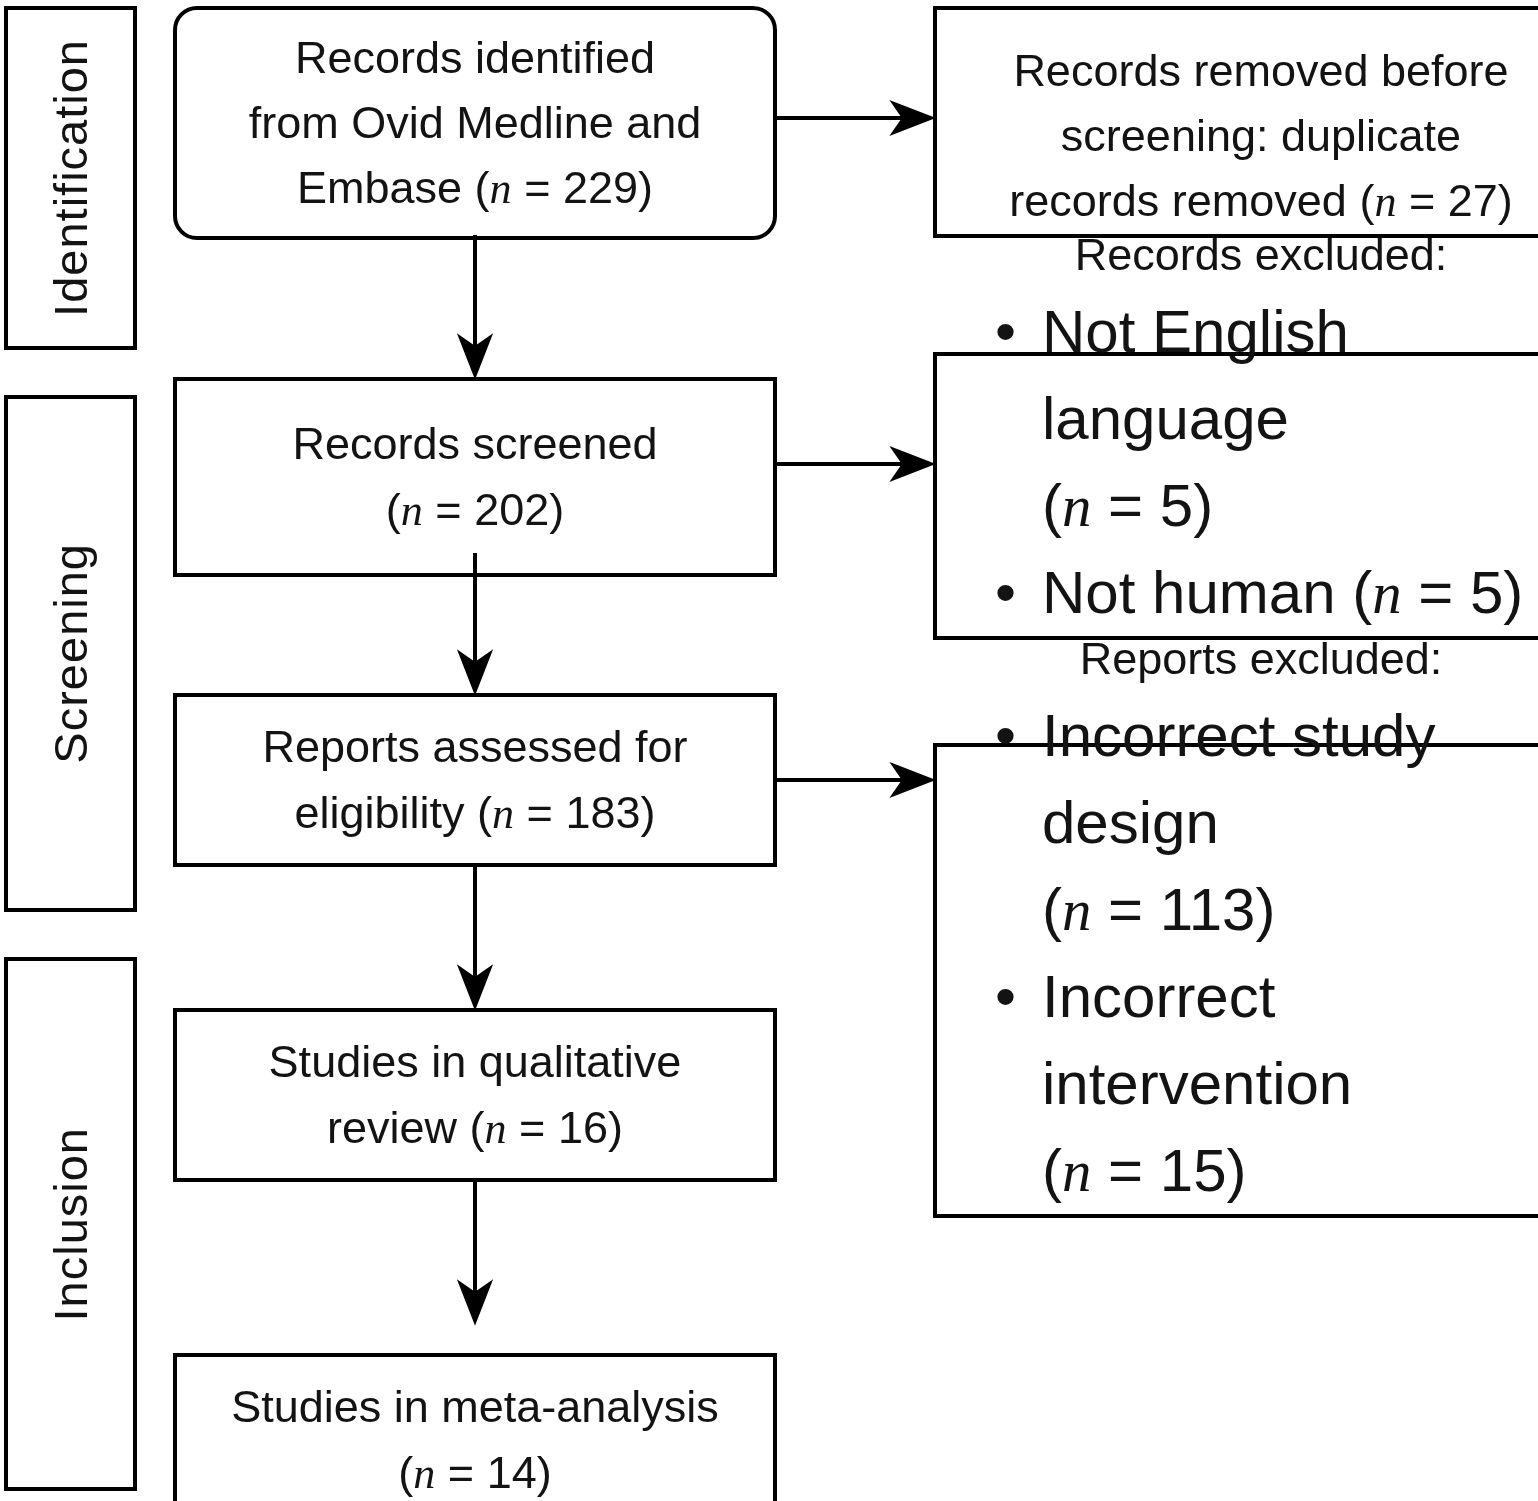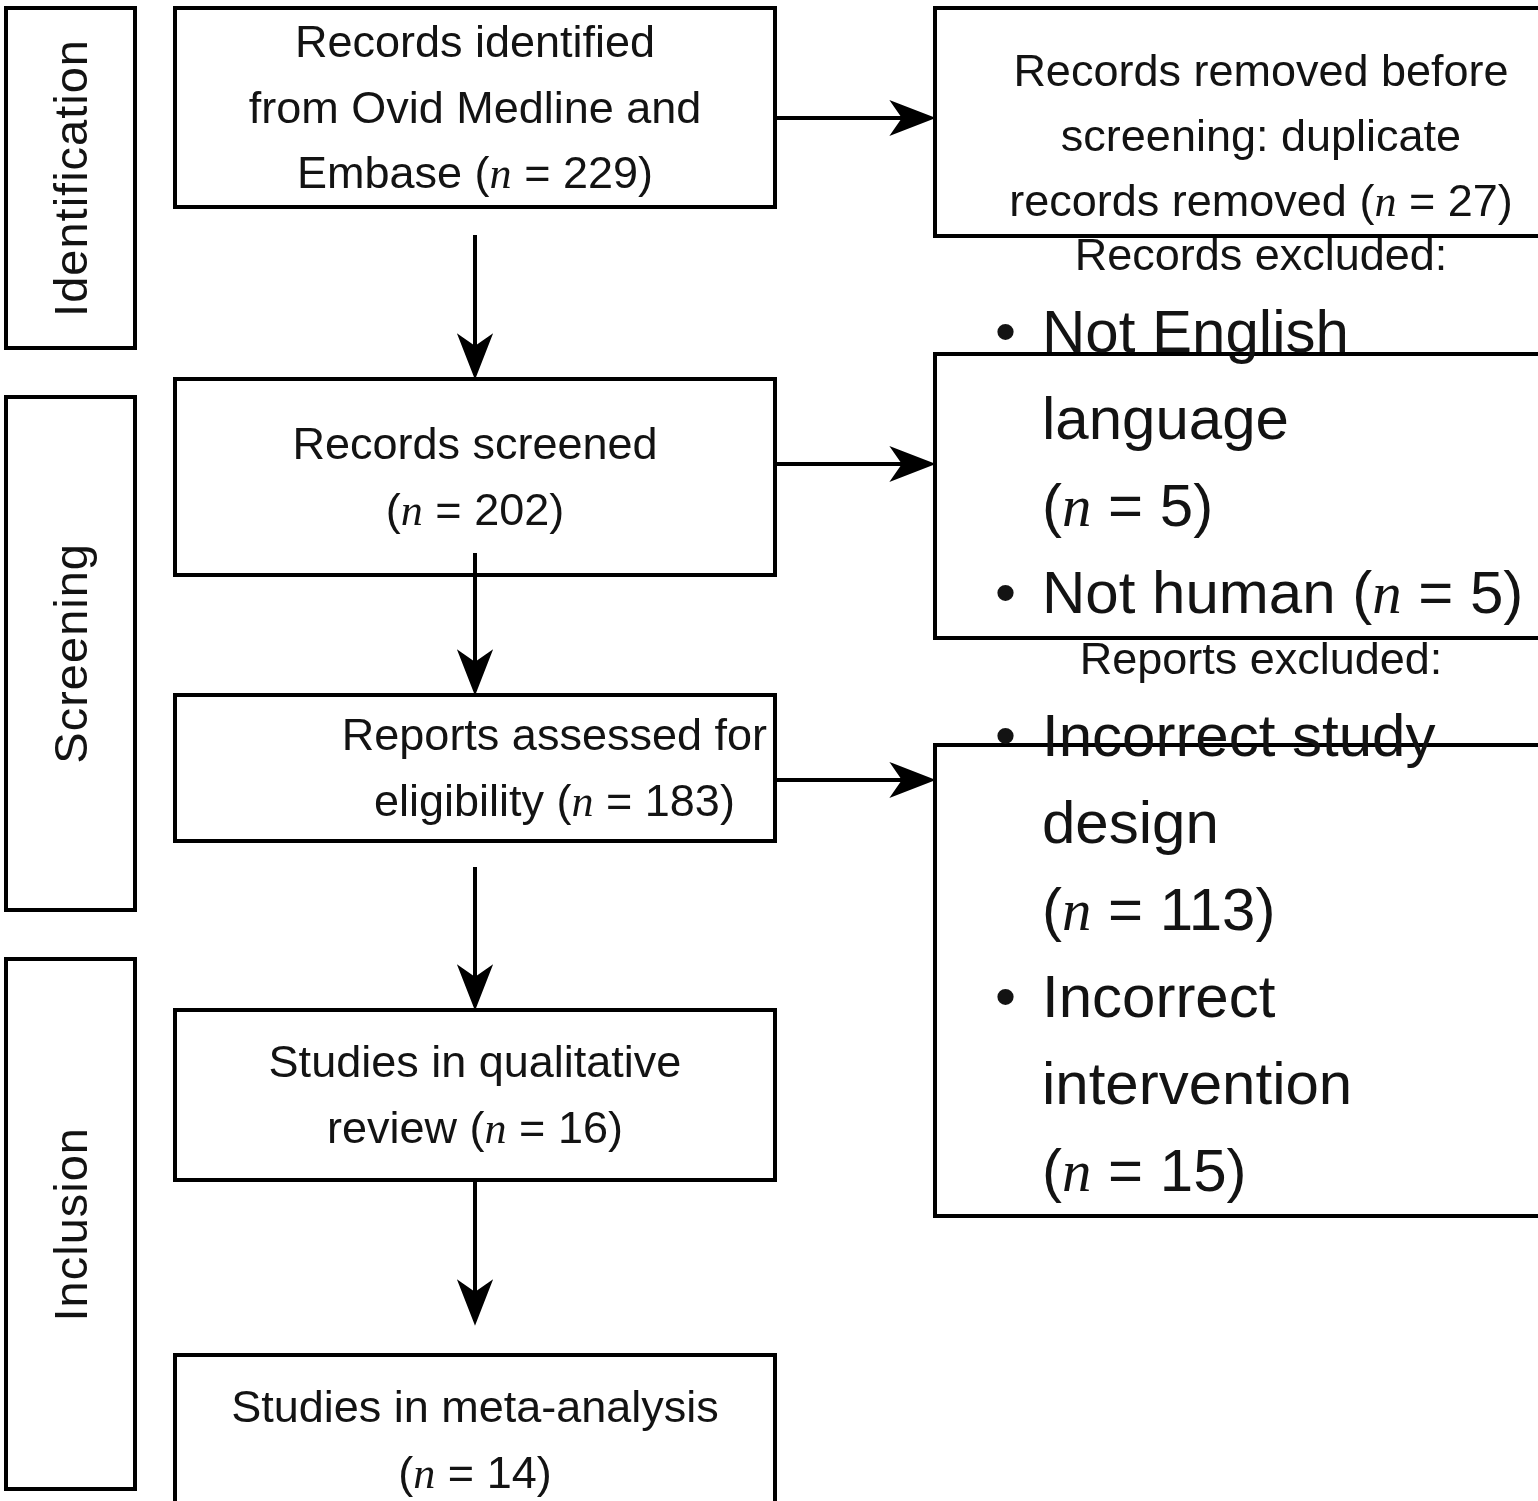--- a/index.html
+++ b/index.html
@@ -37,23 +37,23 @@
     white-space: nowrap;
   }
   #stage-0 { top: 6px;   height: 344px; }
   #stage-1 { top: 395px; height: 517px; }
   #stage-2 { top: 957px; height: 534px; }
 
   .main-box {
     left: 173px;
     width: 604px;
   }
-  #main-0 { top: 6px;    height: 203px; }
+  #main-0 { top: 6px;    height: 234px; border-radius: 24px; }
   #main-1 { top: 377px;  height: 200px; }
-  #main-2 { top: 693px;  height: 150px; justify-content: flex-end; }
+  #main-2 { top: 693px;  height: 174px; }
   #main-3 { top: 1008px; height: 174px; }
   #main-4 { top: 1323px; height: 174px; margin-top: 30px; }
 
   .side-box {
     left: 933px;
     width: 656px;
     flex-direction: column;
     justify-content: flex-end;
   }
   #side-0 { top: 6px;   height: 232px; }

